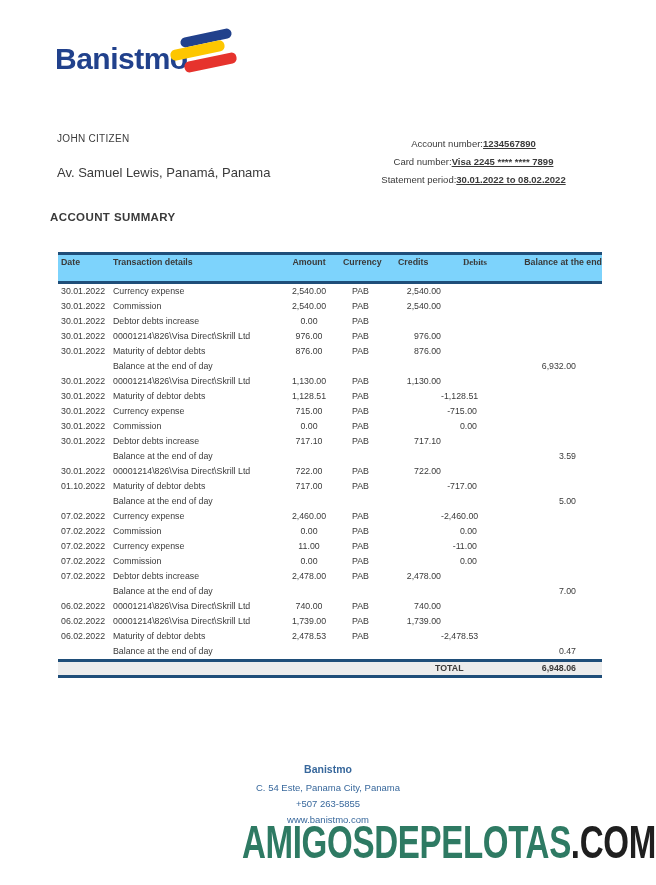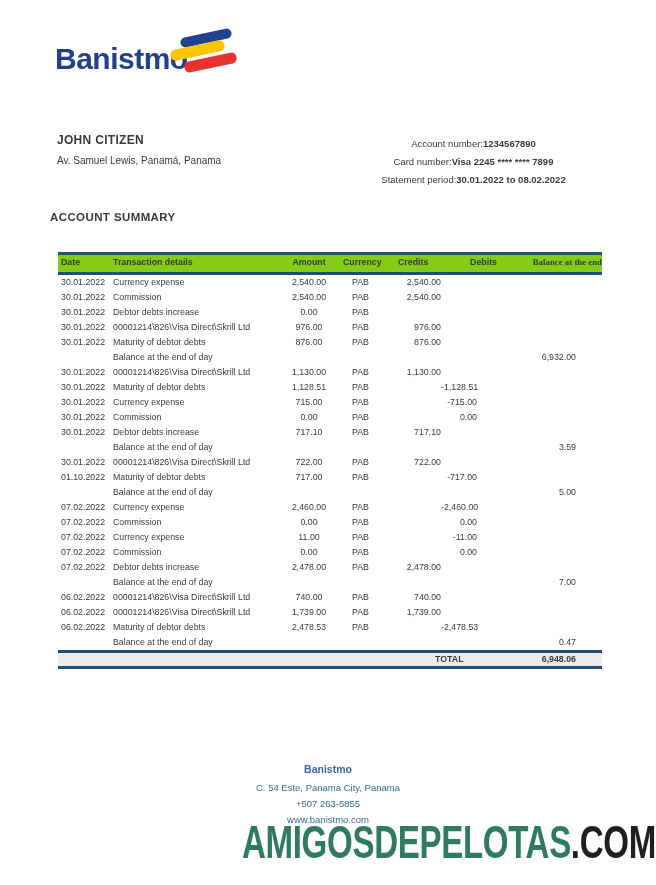--- a/index.html
+++ b/index.html
@@ -18,58 +18,58 @@
     font-size:30px; font-weight:bold; color:#21418c; letter-spacing:-0.5px;
   }
   .flag { position:absolute; left:170px; top:28px; width:72px; height:48px; }
   .flag .stripe { position:absolute; border-radius:5px; transform:rotate(-12deg); }
   .stripe-blue   { left:10px; top:5px;  width:52px; height:10px; background:#21418c; }
   .stripe-yellow { left:0px;  top:17px; width:55px; height:11px; background:#fdc600; }
   .stripe-red    { left:14px; top:29px; width:53px; height:11px; background:#e6332d; }
 
   
   .customer { position:absolute; left:57px; top:133px; }
-  .customer-name { font-size:12px; font-weight:bold; letter-spacing:0.3px; }
-  .customer-address { font-size:10px; margin-top:8px; }
+  .customer-name { font-size:10px; font-weight:normal; letter-spacing:0.3px; }
+  .customer-address { font-size:13px; margin-top:21px; }
 
   .acct-info { position:absolute; left:345px; top:137px; width:257px; }
   .acct-row { display:flex; justify-content:center; height:18px; line-height:13px; }
   .acct-label { font-size:9.5px; }
-  .acct-value { font-size:9.5px; font-weight:bold; text-align:right; }
+  .acct-value { font-size:9.5px; font-weight:bold; text-align:right;text-decoration:underline; }
 
   
   .section-title {
     position:absolute; left:50px; top:211px;
     font-size:11.5px; font-weight:bold; letter-spacing:0.4px;
   }
 
   
   .stmt-table { position:absolute; left:58px; top:252px; width:544px; font-size:8.8px; }
   .rule-3 { height:3px; background:#1f4e79; }
   .rule-2 { height:2.5px; background:#1f4e79; }
 
   .thead {
-    display:flex; height:17px; line-height:15px;
-    background:#84cc16; font-weight:bold;
+    display:flex; height:26px; line-height:15px;
+    background:#7dd3fc; font-weight:bold;
   }
   .trow { display:flex; height:15px; line-height:15px; }
 
   .cell { overflow:hidden; white-space:nowrap; }
   .c-date     { width:55px;  padding-left:3px; }
   .c-details  { width:172px; }
   .c-amount   { width:48px;  text-align:center; }
   .c-currency { width:56px;  padding-left:19px; }
   .c-credits  { width:52px;  text-align:right; }
   .c-debits   { width:56px;  text-align:right; padding-right:20px; }
   .c-balance  { width:105px; text-align:right; padding-right:26px; }
 
   .thead .c-currency { padding-left:10px; }
   .thead .c-credits  { text-align:left; padding-left:9px; }
-  .thead .c-debits   { text-align:right; padding-left:12px; padding-right:0; }
-  .thead .c-balance  { padding-right:0;font-family:Liberation Serif, serif; }
+  .thead .c-debits   { text-align:center; padding-left:12px; padding-right:0;font-family:Liberation Serif, serif; }
+  .thead .c-balance  { padding-right:0; }
 
   .total-row {
     display:flex; height:13px; line-height:13px;
     background:#ececec; font-weight:bold;
   }
   .total-label { margin-left:377px; }
   .total-value { flex:1; text-align:right; padding-right:26px; }
 
   
   .footer {

